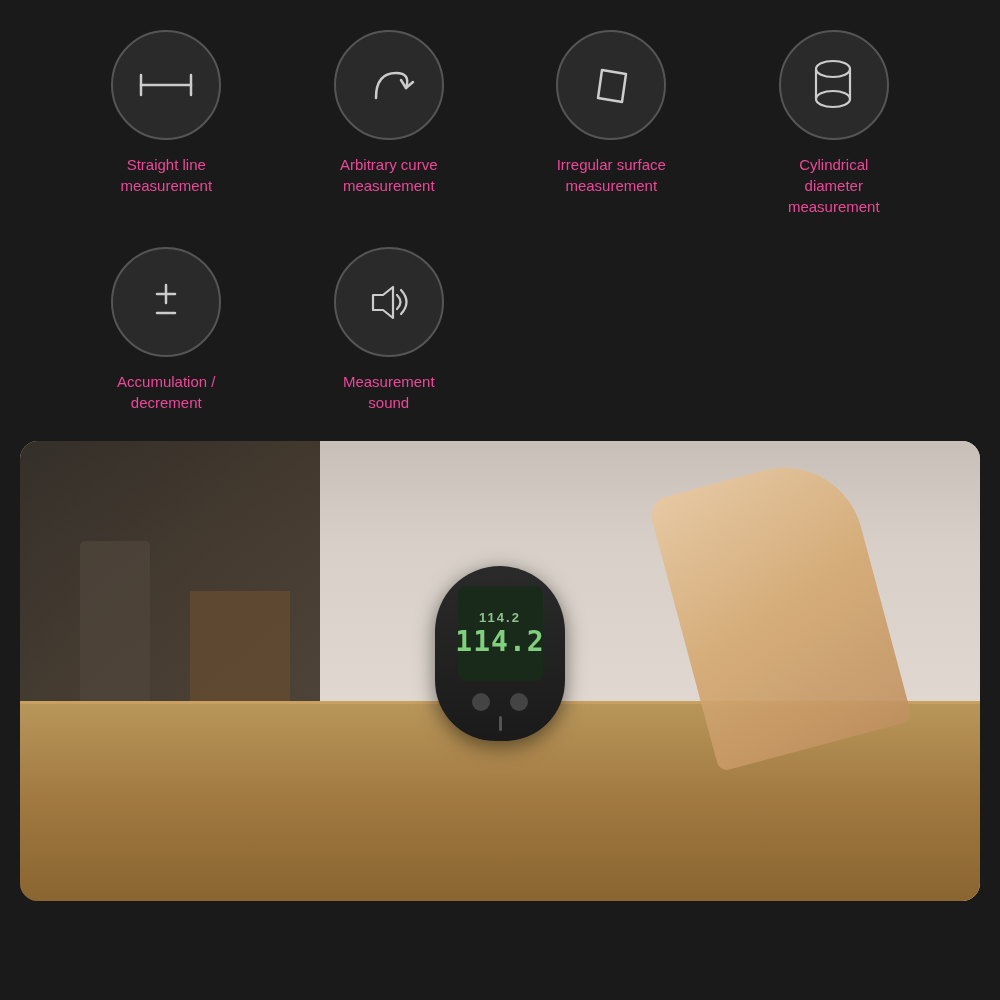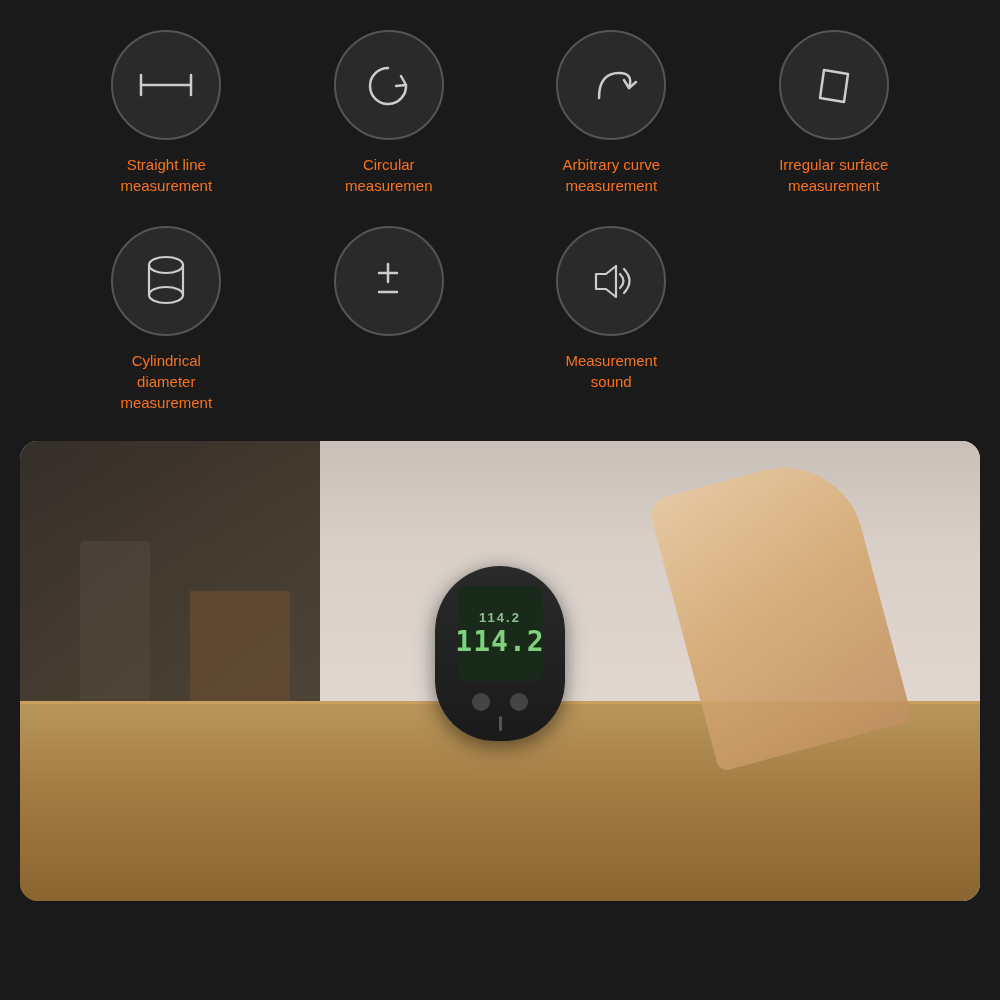--- a/index.html
+++ b/index.html
@@ -45,21 +45,21 @@
 
     .icon-circle svg {
       stroke: #ccc;
       fill: none;
       stroke-width: 2;
       stroke-linecap: round;
       stroke-linejoin: round;
     }
 
     .icon-label {
-      color: #f97316;
+      color: #ec4899;
       font-size: 15px;
       text-align: center;
       line-height: 1.4;
       max-width: 160px;
     }
 
     .bottom-section {
       width: 100%;
       padding: 8px 20px;
       border-radius: 6px;
@@ -226,30 +226,20 @@
         <svg width="60" height="40" viewBox="0 0 60 40">
 
           <line x1="5" y1="20" x2="55" y2="20" stroke="#ccc" stroke-width="2.5"></line>
           <line x1="5" y1="10" x2="5" y2="30" stroke="#ccc" stroke-width="2.5"></line>
           <line x1="55" y1="10" x2="55" y2="30" stroke="#ccc" stroke-width="2.5"></line>
         </svg>
       </div>
       <span class="icon-label">Straight line<br>measurement</span>
     </div>
 
-    <div class="icon-item">
-      <div class="icon-circle">
-        <svg width="55" height="55" viewBox="0 0 55 55">
-
-          <path d="M 27 10 A 18 18 0 1 0 45 27" stroke="#ccc" stroke-width="2.5" fill="none"></path>
-          <polyline points="40,18 45,27 35,28" stroke="#ccc" stroke-width="2.5" fill="none" stroke-linejoin="round"></polyline>
-        </svg>
-      </div>
-      <span class="icon-label">Circular<br>measuremen</span>
-    </div>
 
     <div class="icon-item">
       <div class="icon-circle">
         <svg width="55" height="55" viewBox="0 0 55 55">
 
           <path d="M 15 40 Q 15 15 35 15 Q 50 15 45 30" stroke="#ccc" stroke-width="2.5" fill="none"></path>
           <polyline points="40,22 45,30 52,24" stroke="#ccc" stroke-width="2.5" fill="none" stroke-linejoin="round"></polyline>
         </svg>
       </div>
       <span class="icon-label">Arbitrary curve<br>measurement</span>
@@ -280,20 +270,21 @@
 
     <div class="icon-item">
       <div class="icon-circle">
         <svg width="55" height="55" viewBox="0 0 55 55">
 
           <line x1="27" y1="10" x2="27" y2="28" stroke="#ccc" stroke-width="2.5"></line>
           <line x1="18" y1="19" x2="36" y2="19" stroke="#ccc" stroke-width="2.5"></line>
           <line x1="18" y1="38" x2="36" y2="38" stroke="#ccc" stroke-width="2.5"></line>
         </svg>
       </div>
+      <span class="icon-label">Accumulation /<br>decrement</span>
     </div>
 
     <div class="icon-item">
       <div class="icon-circle">
         <svg width="55" height="55" viewBox="0 0 55 55">
 
           <polygon points="12,20 22,20 32,12 32,43 22,35 12,35" stroke="#ccc" stroke-width="2.2" fill="none" stroke-linejoin="round"></polygon>
 
           <path d="M 36 20 Q 43 27 36 34" stroke="#ccc" stroke-width="2.2" fill="none"></path>
           <path d="M 40 15 Q 51 27 40 39" stroke="#ccc" stroke-width="2.2" fill="none"></path>

